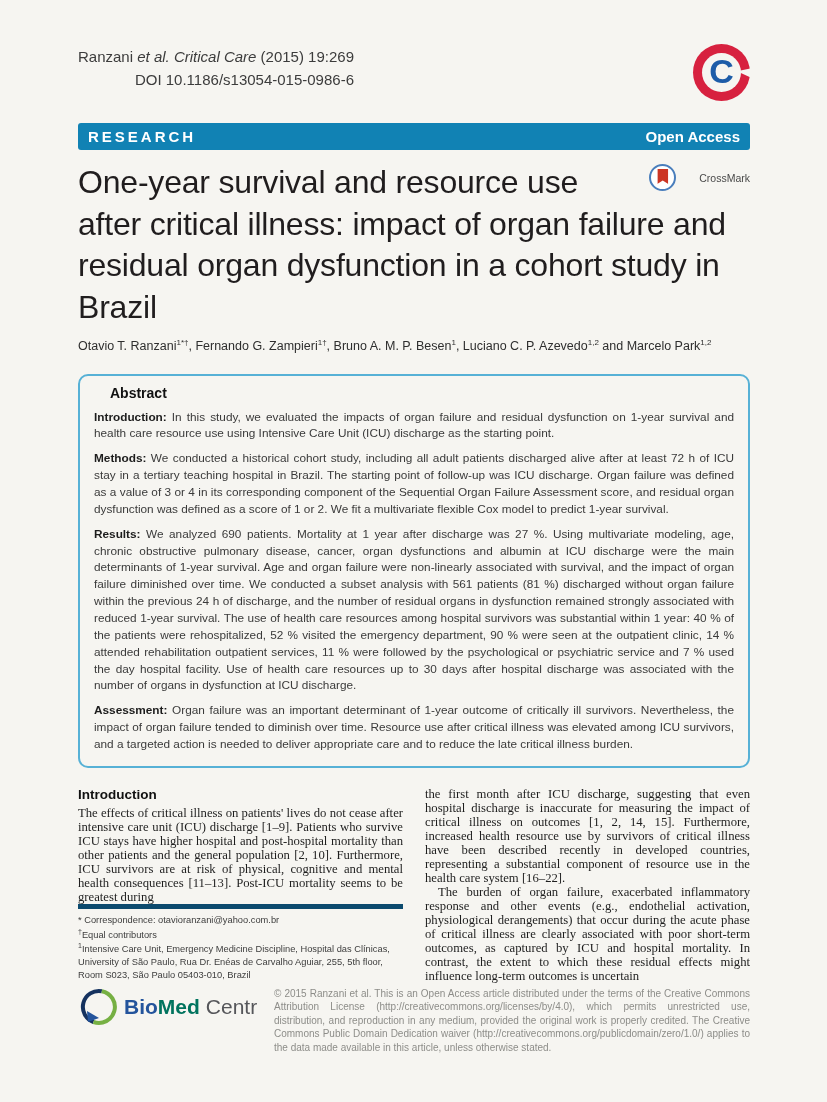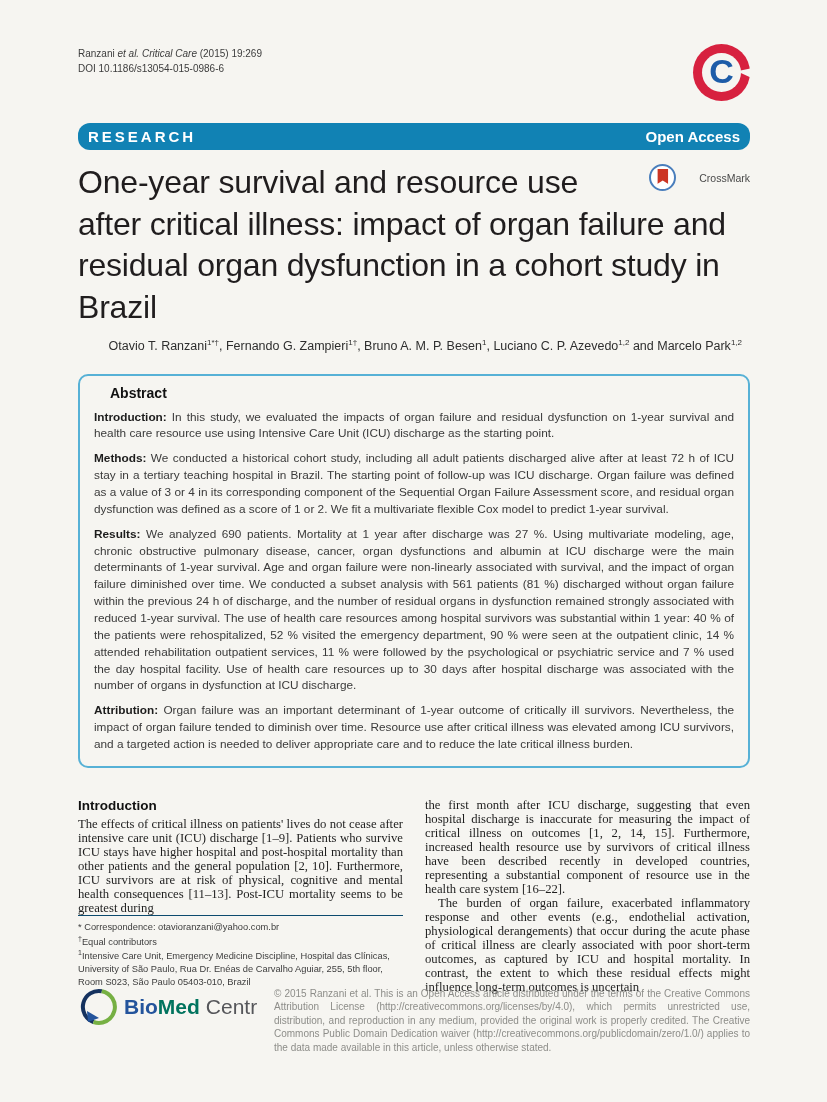--- a/index.html
+++ b/index.html
@@ -16,52 +16,52 @@
   }
   *{box-sizing:border-box;}
   html,body{margin:0;padding:0;}
   body{background:#e9e8e4;font-family:"Liberation Sans",sans-serif;}
   .page{
     width:827px;height:1102px;margin:0 auto;background:var(--page-bg);
     padding:44px 77px 48px 78px;display:flex;flex-direction:column;position:relative;
   }
   
   .masthead{display:flex;justify-content:space-between;align-items:flex-start;height:66px;}
-  .citation{font-size:10px;color:#3c3c3c;line-height:1.5;padding-top:2px;}
+  .citation{font-size:15px;color:#3c3c3c;line-height:1.5;padding-top:2px;text-align:right;}
   .cc-logo{display:flex;align-items:center;gap:13px;}
   .cc-mark{width:57px;height:57px;border-radius:50%;background:var(--cc-red);position:relative;flex:0 0 auto;}
   .cc-inner{position:absolute;inset:9px;background:var(--page-bg);border-radius:50%;}
   .cc-notch{position:absolute;right:-2px;top:50%;transform:translateY(-62%) rotate(8deg);width:15px;height:10px;background:var(--page-bg);clip-path:polygon(100% 0,0 55%,100% 100%);}
   .cc-letter{position:absolute;inset:0;display:flex;align-items:center;justify-content:center;font-size:34px;font-weight:bold;color:var(--cc-blue);padding-bottom:2px;}
   .cc-name{font-size:21px;font-weight:bold;color:var(--cc-blue);letter-spacing:0.4px;white-space:nowrap;}
   
-  .banner{margin-top:13px;background:var(--banner-blue);border-radius:12px;height:27px;display:flex;justify-content:space-between;align-items:center;padding:8px 10px;color:#fff;font-weight:bold;font-size:15px;}
+  .banner{margin-top:13px;background:var(--banner-blue);border-radius:3px;height:27px;display:flex;justify-content:space-between;align-items:center;padding:8px 10px;color:#fff;font-weight:bold;font-size:15px;}
   .banner .left{letter-spacing:3px;}
   
   .title-block{margin-top:12px;}
   .crossmark{float:right;display:flex;align-items:center;gap:23px;margin:2px 0 8px 12px;cursor:pointer;}
   .cm-icon{width:27px;height:27px;border-radius:50%;border:2px solid var(--crossmark-blue);background:#fff;position:relative;display:block;}
   .cm-book{position:absolute;left:50%;top:3px;transform:translateX(-50%);width:11px;height:15px;background:var(--crossmark-red);clip-path:polygon(0 0,100% 0,100% 100%,50% 76%,0 100%);}
   .cm-label{font-size:10.5px;color:#4a4a4a;}
   .title{margin:0;font-size:32px;font-weight:400;color:#201d1e;line-height:1.3;letter-spacing:-0.2px;}
-  .authors{margin:9px 8px 0;font-size:12.5px;color:#2e2e2e;text-align:right;}
+  .authors{margin:9px 0 0;font-size:12.5px;color:#2e2e2e;}
   .authors sup{font-size:8px;}
   
   .abstract{margin-top:21px;border:2px solid var(--abstract-border);border-radius:10px;padding:9px 14px 11px;}
   .abstract h2{margin:0 16px 8px;font-size:14px;color:#111;}
   .ab-p{margin:0 0 8px;font-size:11.8px;line-height:1.43;color:#3a3a3a;text-align:justify;}
   .ab-p:last-child{margin-bottom:2px;}
   .ab-p b{color:#1c1c1c;margin-top:46px;}
   
-  .columns{margin-top:30px;display:flex;gap:22px;flex:1;min-height:0;}
+  .columns{margin-top:19px;display:flex;gap:22px;flex:1;min-height:0;}
   .col{width:325px;display:flex;flex-direction:column;}
   .col h3{margin:0 0 4px;font-size:13.5px;color:#111;}
   .serif{font-family:"Liberation Serif",serif;font-size:12.7px;line-height:14px;text-align:justify;color:#1e1e1e;margin:0;}
   .indent{text-indent:13px;}
-  .footnotes{margin-top:auto;border-top:1px solid #0c4a6e;padding-top:5px;font-size:9.3px;line-height:1.36;color:#3d3d3d;}
+  .footnotes{margin-top:auto;border-top:5px solid #0c4a6e;padding-top:5px;font-size:9.3px;line-height:1.36;color:#3d3d3d;}
   .footnotes p{margin:0;}
   .footnotes sup{font-size:7px;}
   .email{color:inherit;text-decoration:none;}
   
   .footer{margin-top:14px;display:flex;align-items:flex-start;gap:16px;}
   .bmc-logo svg{display:block;}
   .license{margin:2px 0 0;font-size:10px;line-height:1.34;color:#8d8d89;text-align:justify;flex:1;}
 </style>
 </head>
 <body>
@@ -98,21 +98,21 @@
     <p class="authors">
       <span><span>Otavio T. Ranzani</span><sup>1*†</sup><span>, </span></span><span><span>Fernando G. Zampieri</span><sup>1†</sup><span>, </span></span><span><span>Bruno A. M. P. Besen</span><sup>1</sup><span>, </span></span><span><span>Luciano C. P. Azevedo</span><sup>1,2</sup><span> and </span></span><span><span>Marcelo Park</span><sup>1,2</sup><span></span></span>
     </p>
   </section>
 
   <section class="abstract">
     <h2>Abstract</h2>
     <p class="ab-p"><b>Introduction:</b> <span>In this study, we evaluated the impacts of organ failure and residual dysfunction on 1-year survival and health care resource use using Intensive Care Unit (ICU) discharge as the starting point.</span></p>
     <p class="ab-p"><b>Methods:</b> <span>We conducted a historical cohort study, including all adult patients discharged alive after at least 72 h of ICU stay in a tertiary teaching hospital in Brazil. The starting point of follow-up was ICU discharge. Organ failure was defined as a value of 3 or 4 in its corresponding component of the Sequential Organ Failure Assessment score, and residual organ dysfunction was defined as a score of 1 or 2. We fit a multivariate flexible Cox model to predict 1-year survival.</span></p>
     <p class="ab-p"><b>Results:</b> <span>We analyzed 690 patients. Mortality at 1 year after discharge was 27 %. Using multivariate modeling, age, chronic obstructive pulmonary disease, cancer, organ dysfunctions and albumin at ICU discharge were the main determinants of 1-year survival. Age and organ failure were non-linearly associated with survival, and the impact of organ failure diminished over time. We conducted a subset analysis with 561 patients (81 %) discharged without organ failure within the previous 24 h of discharge, and the number of residual organs in dysfunction remained strongly associated with reduced 1-year survival. The use of health care resources among hospital survivors was substantial within 1 year: 40 % of the patients were rehospitalized, 52 % visited the emergency department, 90 % were seen at the outpatient clinic, 14 % attended rehabilitation outpatient services, 11 % were followed by the psychological or psychiatric service and 7 % used the day hospital facility. Use of health care resources up to 30 days after hospital discharge was associated with the number of organs in dysfunction at ICU discharge.</span></p>
-    <p class="ab-p"><b>Attribution:</b> <span>Organ failure was an important determinant of 1-year outcome of critically ill survivors. Nevertheless, the impact of organ failure tended to diminish over time. Resource use after critical illness was elevated among ICU survivors, and a targeted action is needed to deliver appropriate care and to reduce the late critical illness burden.</span></p>
+    <p class="ab-p"><b>Assessment:</b> <span>Organ failure was an important determinant of 1-year outcome of critically ill survivors. Nevertheless, the impact of organ failure tended to diminish over time. Resource use after critical illness was elevated among ICU survivors, and a targeted action is needed to deliver appropriate care and to reduce the late critical illness burden.</span></p>
   </section>
 
   <section class="columns">
     <div class="col">
       <h3>Introduction</h3>
       <p class="serif">The effects of critical illness on patients' lives do not cease after intensive care unit (ICU) discharge [1–9]. Patients who survive ICU stays have higher hospital and post-hospital mortality than other patients and the general population [2, 10]. Furthermore, ICU survivors are at risk of physical, cognitive and mental health consequences [11–13]. Post-ICU mortality seems to be greatest during</p>
       <div class="footnotes">
         <p><span>* Correspondence: </span><span class="email">otavioranzani@yahoo.com.br</span></p>
         <p><sup>†</sup><span>Equal contributors</span></p>
         <p><sup>1</sup><span>Intensive Care Unit, Emergency Medicine Discipline, Hospital das Clínicas, University of São Paulo, Rua Dr. Enéas de Carvalho Aguiar, 255, 5th floor, Room S023, São Paulo 05403-010, Brazil</span></p>

